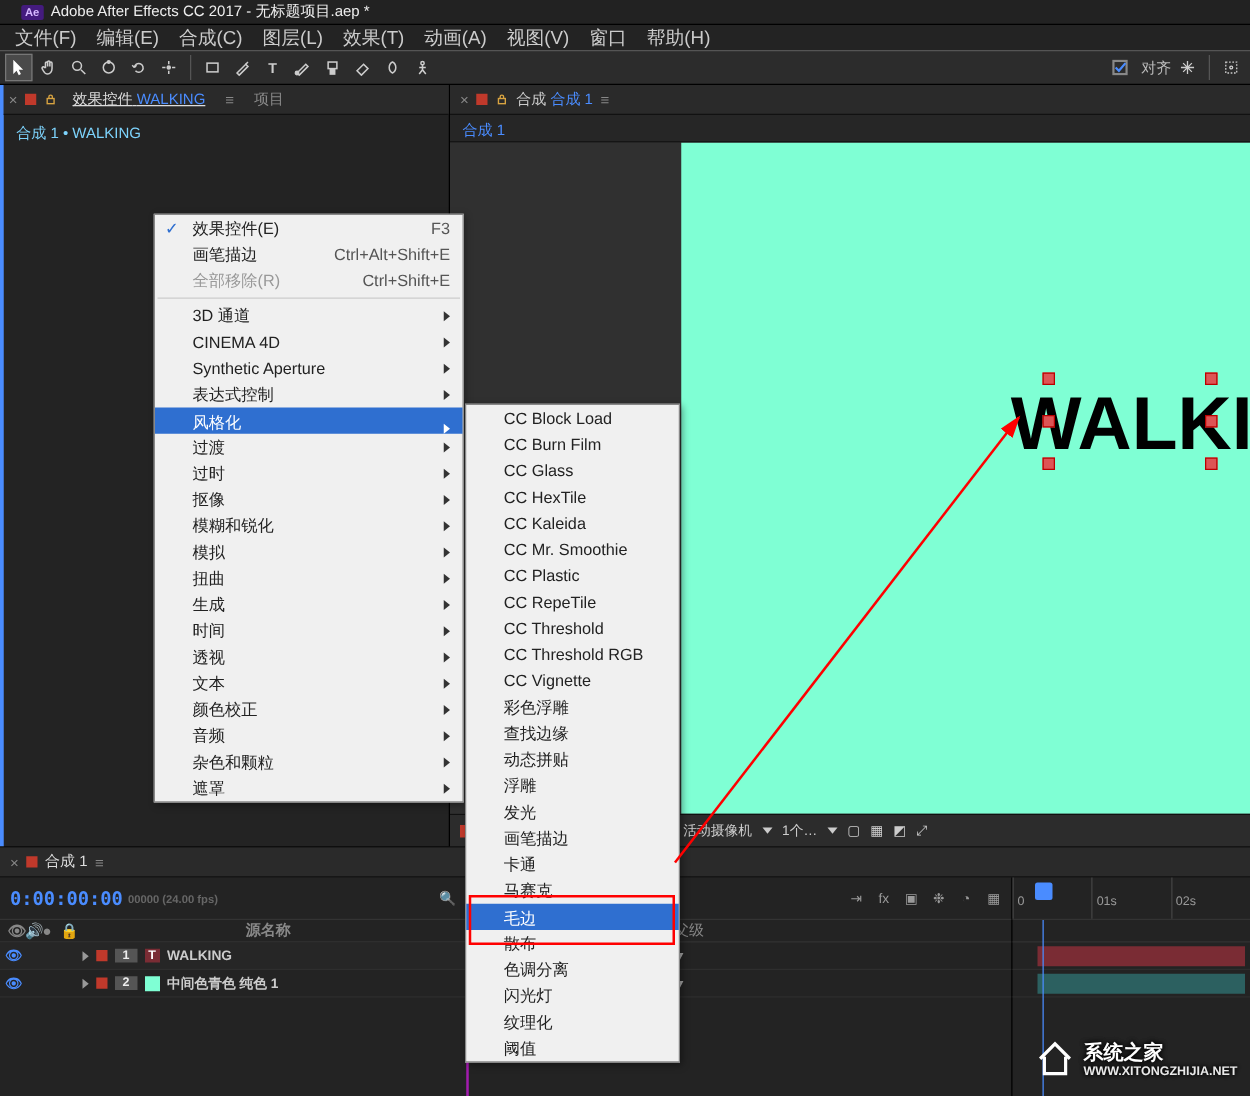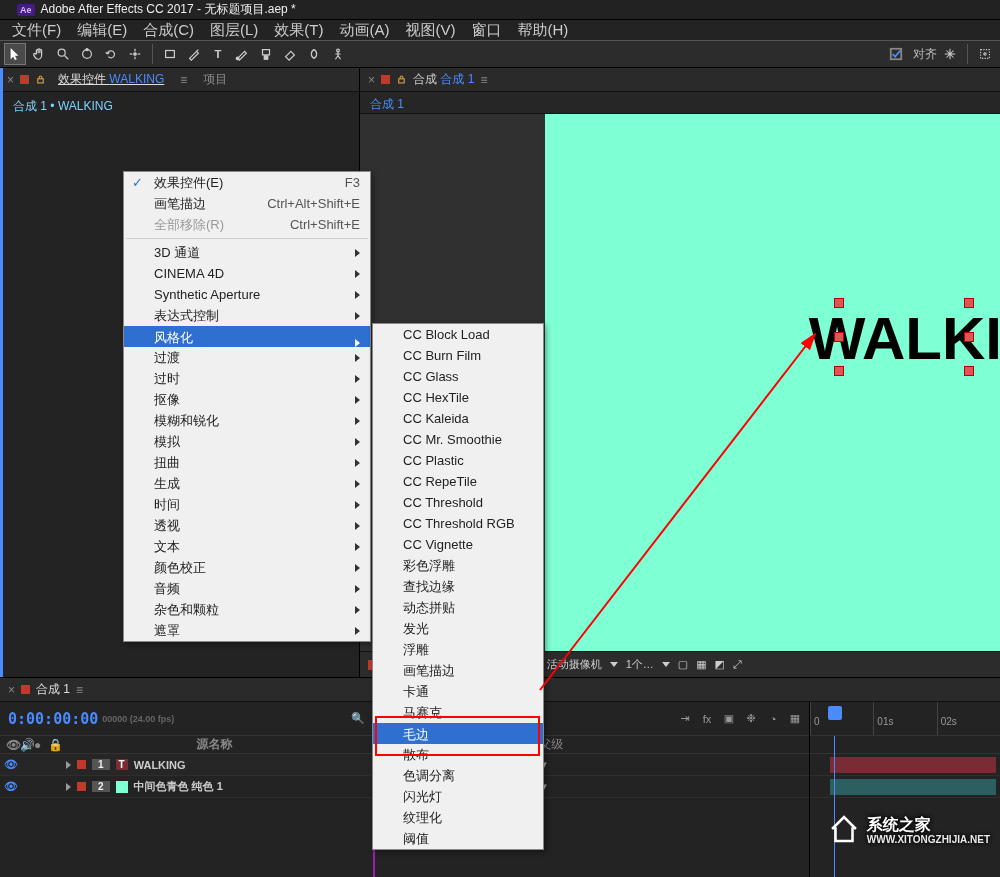--- a/index.html
+++ b/index.html
@@ -494,22 +494,22 @@
     <div class="row">CC Kaleida</div>
     <div class="row">CC Mr. Smoothie</div>
     <div class="row">CC Plastic</div>
     <div class="row">CC RepeTile</div>
     <div class="row">CC Threshold</div>
     <div class="row">CC Threshold RGB</div>
     <div class="row">CC Vignette</div>
     <div class="row">彩色浮雕</div>
     <div class="row">查找边缘</div>
     <div class="row">动态拼贴</div>
+    <div class="row">浮雕</div>
     <div class="row">发光</div>
-    <div class="row">浮雕</div>
     <div class="row">画笔描边</div>
     <div class="row">卡通</div>
     <div class="row">马赛克</div>
     <div class="row sel">毛边</div>
     <div class="row">散布</div>
     <div class="row">色调分离</div>
     <div class="row">闪光灯</div>
     <div class="row">纹理化</div>
     <div class="row">阈值</div>
   </div>
@@ -517,21 +517,21 @@
 
 <svg style="position:absolute;left:510px;top:330px;width:320px;height:370px;z-index:205;pointer-events:none;">
   <defs>
       <marker id="ah" markerWidth="10" markerHeight="10" refX="8" refY="3" orient="auto">
         <path d="M0,0 L9,3 L0,6 Z" fill="#f00"></path>
       </marker>
     </defs>
   <line x1="30" y1="360" x2="305" y2="4" stroke="#f00" stroke-width="2" marker-end="url(#ah)"></line>
 </svg>
 
-<div class="watermark" style="bottom:28px;">
+<div class="watermark" style="bottom:10px;">
   <div class="house"><svg viewBox="0 0 40 40" fill="none" stroke="#fff" stroke-width="3">
         <path d="M6 20 L20 6 L34 20 M10 18 V34 H30 V18"></path>
       </svg></div>
   <div class="txt">
     <div class="cn">系统之家</div>
     <div class="en">WWW.XITONGZHIJIA.NET</div>
   </div>
 </div>
 
 </body></html>

